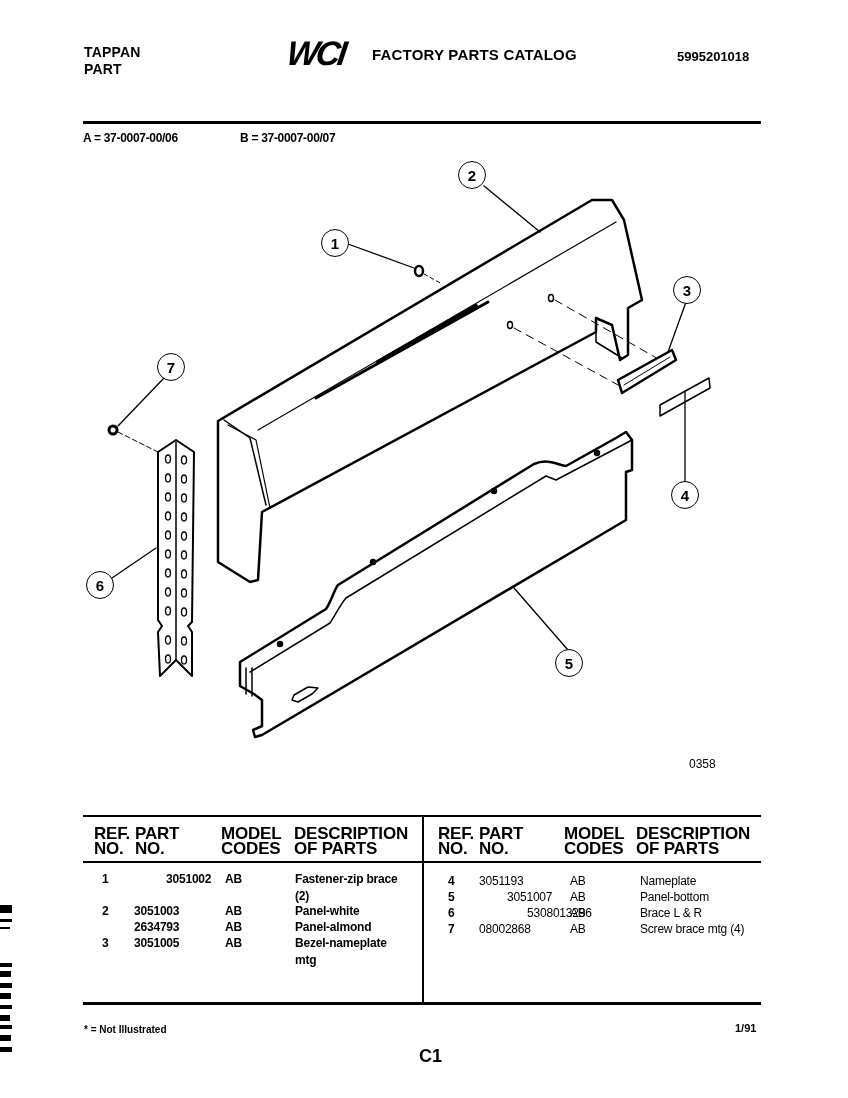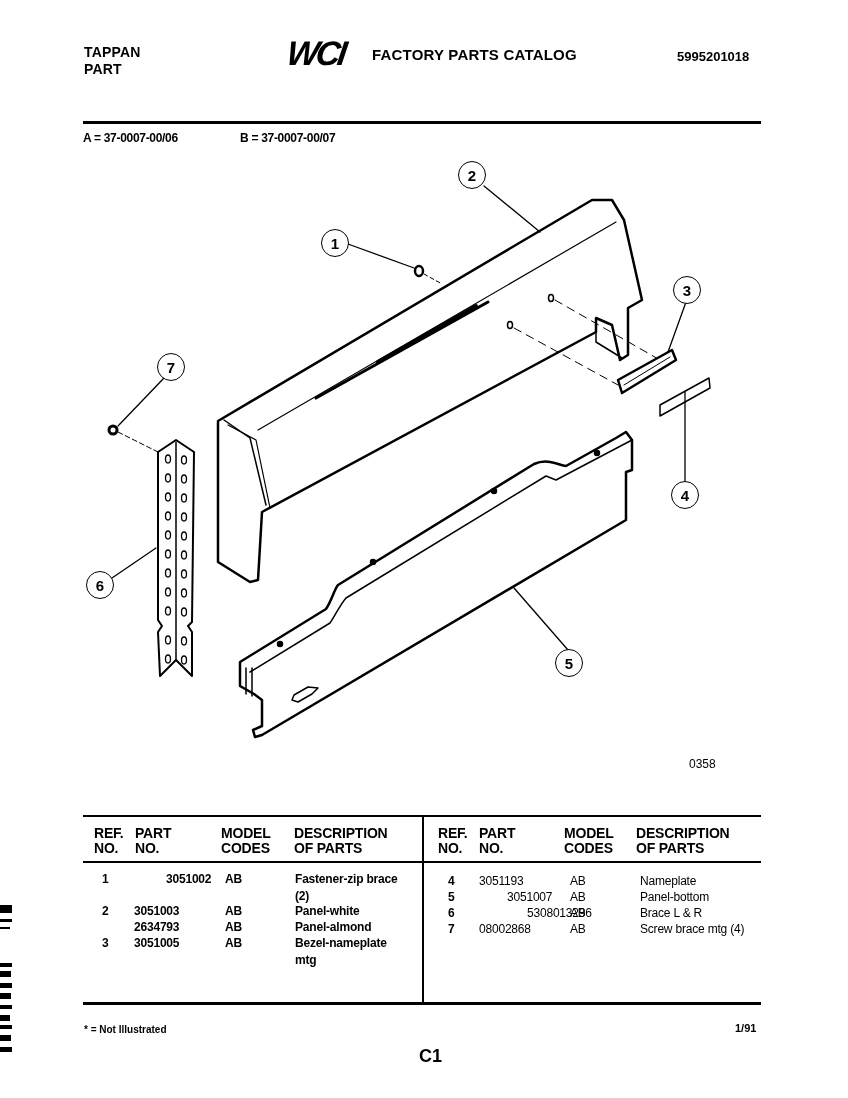--- a/index.html
+++ b/index.html
@@ -11,21 +11,21 @@
   .logo { left: 287px; top: 34px; font-size: 34px; font-weight: 900; font-style: italic; letter-spacing: -3px;
           font-family: "Liberation Sans", sans-serif; transform: skewX(-8deg); }
   .catalog-title { left: 372px; top: 46px; font-size: 15px; font-weight: bold; letter-spacing: 0.2px; }
   .catalog-no { left: 677px; top: 49px; font-size: 13px; font-weight: bold; }
   .rule { background: #000; }
   .models { top: 131px; font-size: 12px; font-weight: bold; letter-spacing: -0.3px; }
   .callout { width: 28px; height: 28px; border: 1.5px solid #000; border-radius: 50%;
              font-size: 15px; font-weight: bold; display: flex; align-items: center; justify-content: center;
              background: #fff; box-sizing: border-box; }
   .fig-code { left: 689px; top: 757px; font-size: 12px; font-family: "Liberation Sans", sans-serif; }
-  .th { font-size: 14px; font-weight: bold; line-height: 15px; letter-spacing: -0.2px; }
+  .th { font-size: 17px; font-weight: bold; line-height: 15px; letter-spacing: -0.2px; }
   .td { font-size: 12px; font-weight: bold; line-height: 16px; letter-spacing: -0.2px; }
   .td-r { font-size: 12px; line-height: 16px; letter-spacing: -0.2px; }
   .foot-note { left: 84px; top: 1024px; font-size: 10px; font-weight: bold; }
   .page-code { left: 419px; top: 1026px; font-size: 18px; font-weight: bold; margin-top: 20px; }
   .date { left: 735px; top: 1022px; font-size: 11px; font-weight: bold; }
   .scan-edge { left: 0; top: 905px; width: 14px; height: 155px; }
 </style>
 </head>
 <body>
 

